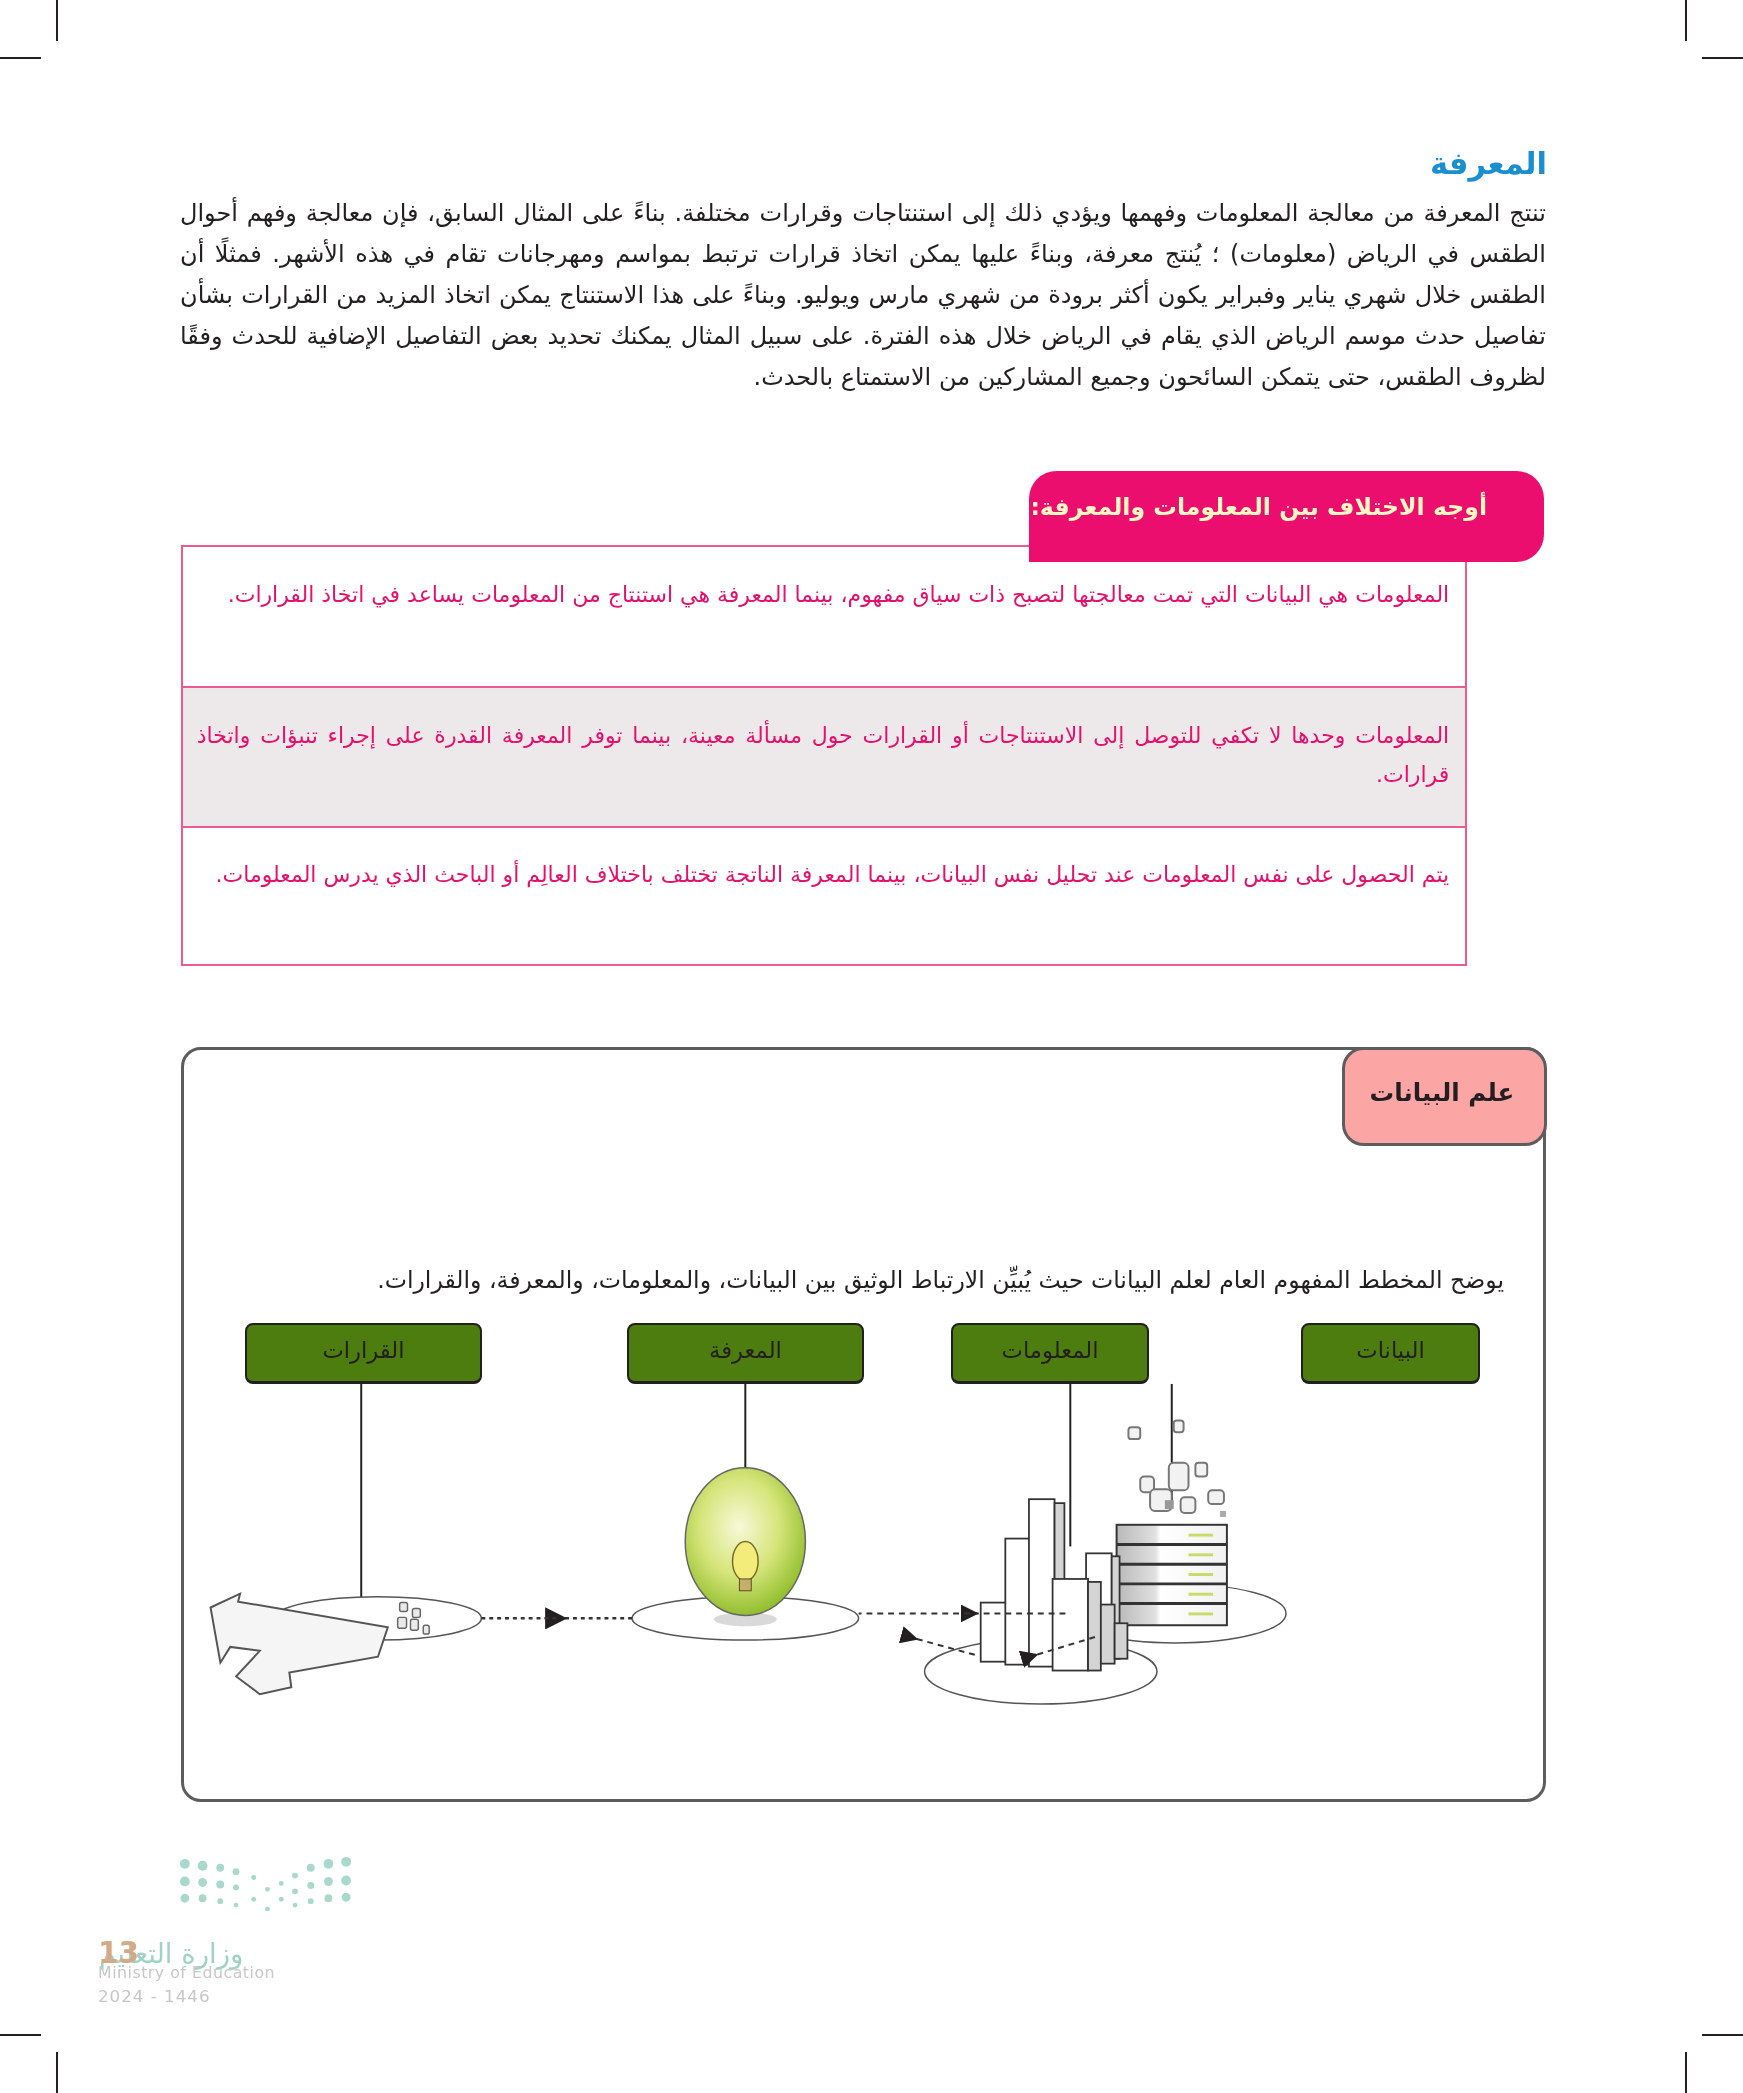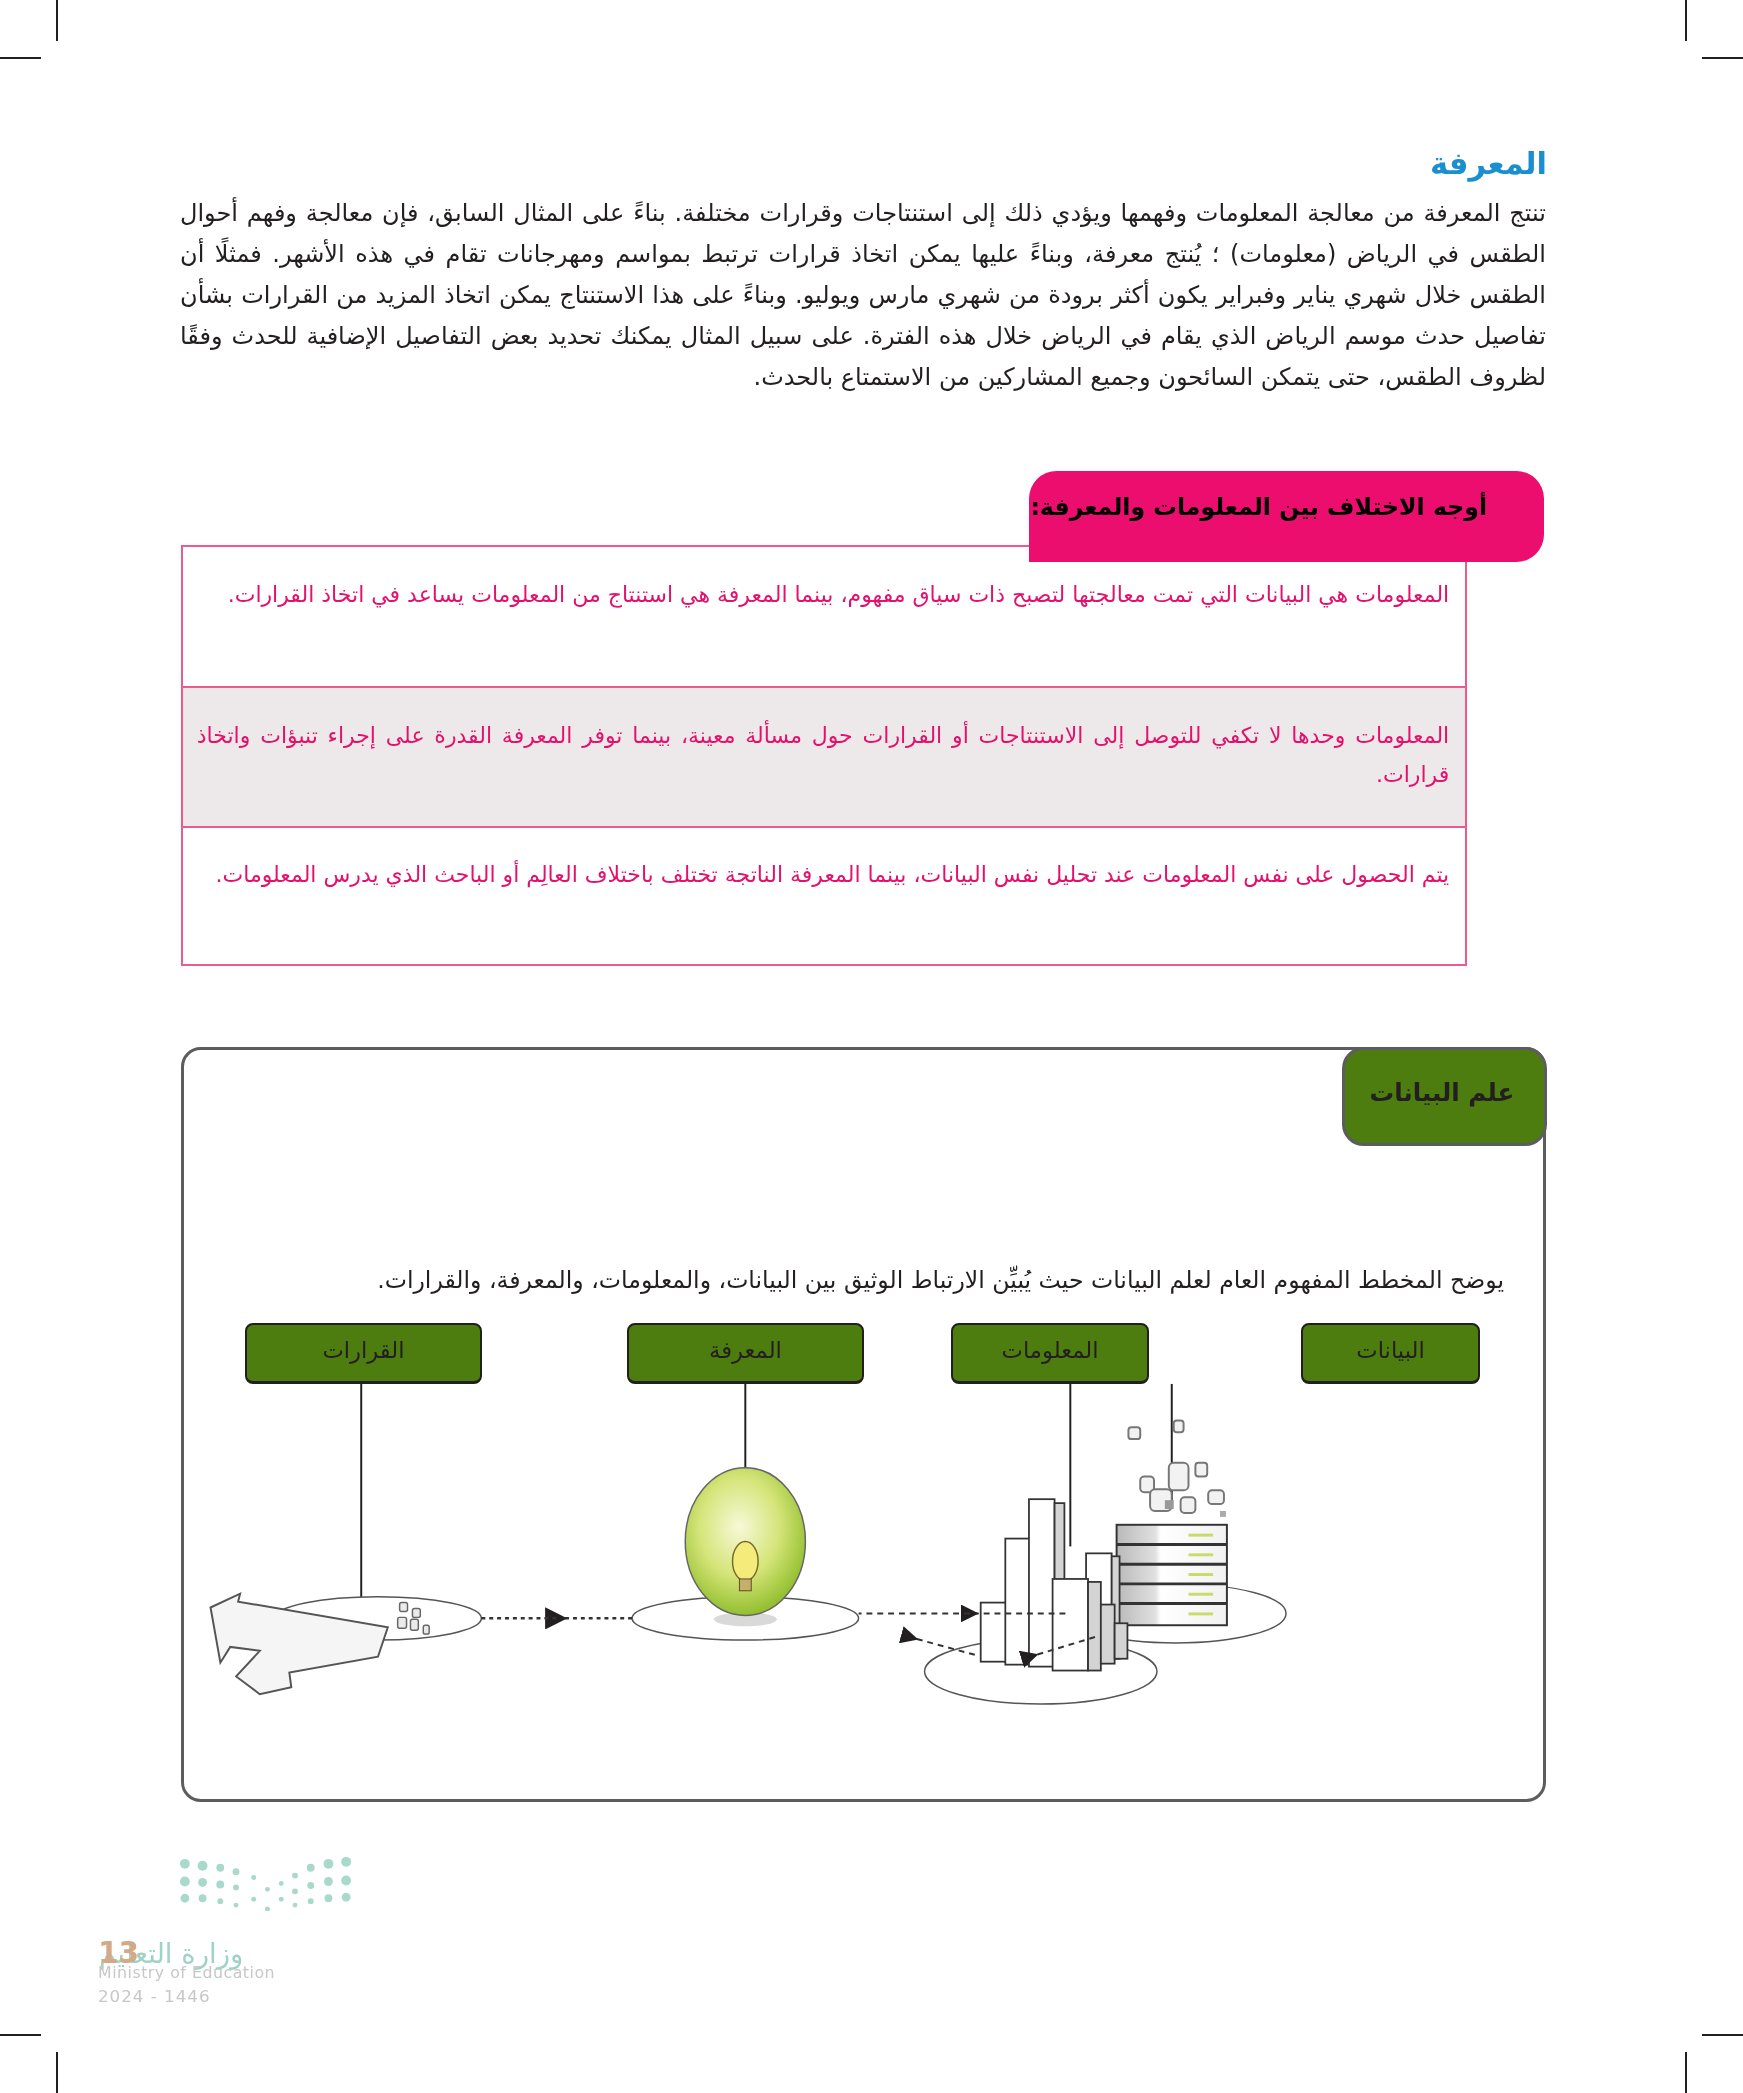--- a/index.html
+++ b/index.html
@@ -6,34 +6,34 @@
   body { width: 1744px; height: 2093px; position: relative; overflow: hidden;
          font-family: "DejaVu Sans", "Liberation Sans", sans-serif; color: #231f20; }
   .crop { position: absolute; background: #231f20; }
   .heading { position: absolute; right: 197px; top: 146px; font-size: 30.5px; font-weight: bold;
              color: #1a8fd0; direction: rtl; }
   .para { position: absolute; left: 180px; width: 1366px; top: 193px; direction: rtl;
           text-align: justify; text-align-last: right; font-size: 24px; line-height: 41px;
           color: #231f20; margin: 0; }
   .pink-tab { position: absolute; left: 1029px; top: 471px; width: 515px; height: 91px;
               background: #ec0e6e; border-radius: 27.6px 27.6px 27.6px 0; }
-  .pink-tab span { position: absolute; right: 57px; top: 21.7px; color: #000000; font-size: 23.6px;
+  .pink-tab span { position: absolute; right: 57px; top: 21.7px; color: #fef9c3; font-size: 23.6px;
                    font-weight: bold; direction: rtl; white-space: nowrap; }
   .diff-table { position: absolute; left: 181px; top: 545px; width: 1286px; height: 421px;
                 border: 2px solid #ec5b8d; box-sizing: border-box; }
   .diff-row { position: absolute; left: 0; right: 0; height: 140px; box-sizing: border-box; }
   .diff-row.r1 { top: 0; }
   .diff-row.r2 { top: 139px; background: #ede9ea; border-top: 2px solid #ec5b8d; border-bottom: 2px solid #ec5b8d; height: 142px; }
   .diff-row.r3 { top: 280px; }
   .diff-row p { margin: 0; position: absolute; left: 13.8px; right: 15.8px; top: 27.6px; direction: rtl;
                 text-align: justify; text-align-last: right; color: #e4106c; font-size: 22px; line-height: 39px; }
   .ds-box { position: absolute; left: 181px; top: 1047px; width: 1365px; height: 755px;
             border: 3px solid #5d5d5f; border-radius: 19.7px; box-sizing: border-box; }
   .ds-tab { position: absolute; left: 1342px; top: 1047px; width: 205px; height: 99px;
-            background: #4d7c0f; border: 3px solid #5d5d5f; border-radius: 21.7px; box-sizing: border-box; }
+            background: #fca5a5; border: 3px solid #5d5d5f; border-radius: 21.7px; box-sizing: border-box; }
   .ds-tab span { position: absolute; right: 29.6px; top: 27.6px; font-size: 24.6px; font-weight: bold;
                  direction: rtl; white-space: nowrap; color: #231f20; }
   .ds-desc { position: absolute; left: 261px; width: 1243px; top: 1260px; margin: 0; direction: rtl;
              text-align: justify; text-align-last: right; font-size: 23.6px; line-height: 41px; color: #231f20; }
   .node-box { position: absolute; height: 61px; border: 2.5px solid #231f20; border-radius: 7.9px;
               background: #4d7c0f; box-sizing: border-box; border-bottom-width: 3.4px; }
   .node-box span { position: absolute; left: 0; right: 0; top: 11.8px; text-align: center;
                    font-size: 22.7px; direction: rtl; color: #231f20; }
   svg.diagram { position: absolute; left: 181px; top: 1379px; }
   .footer-logo { position: absolute; left: 177px; top: 1852px; }

